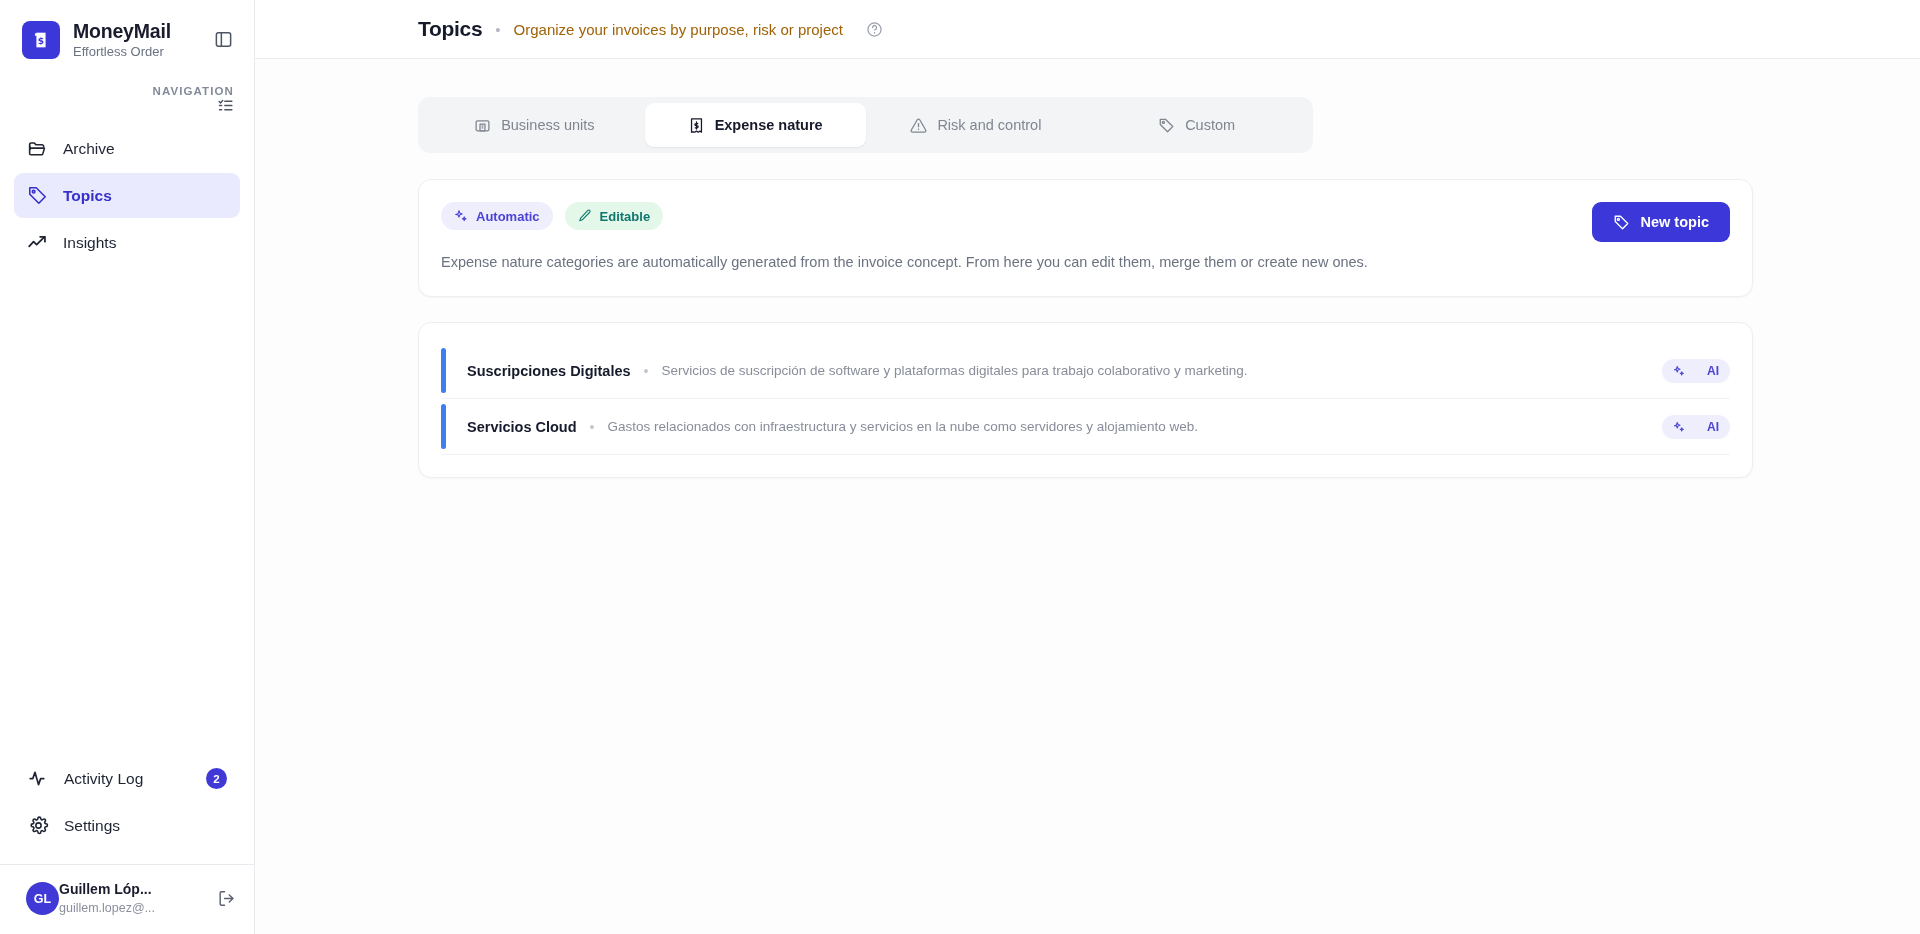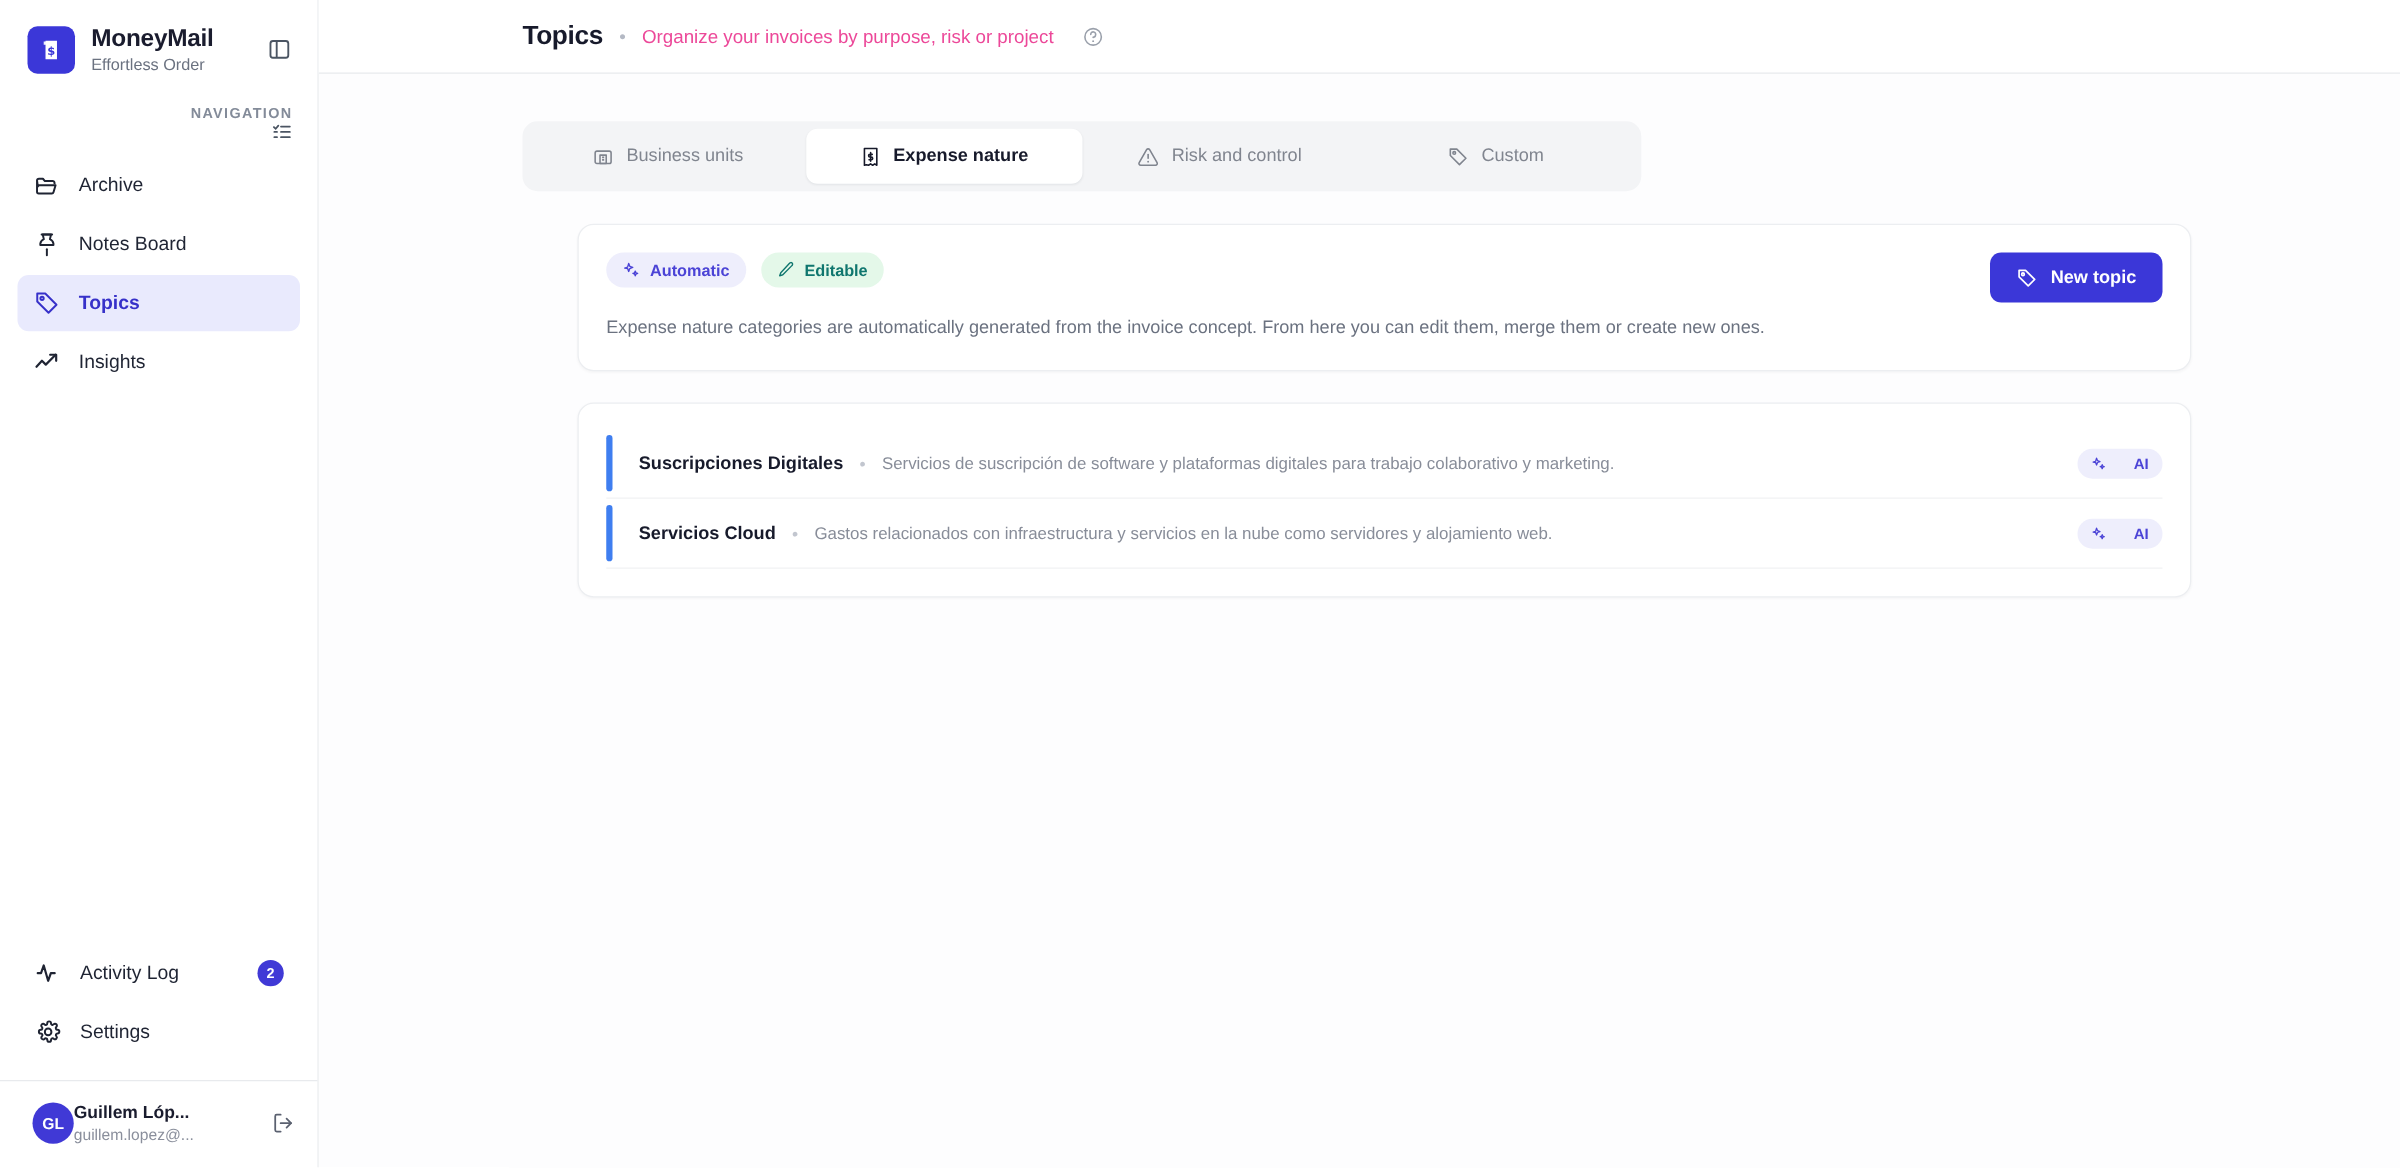--- a/index.html
+++ b/index.html
@@ -89,21 +89,21 @@
   .topbar {
     height:59px; flex:0 0 59px;
     border-bottom:1px solid #e8eaed;
     background:#ffffff;
     display:flex; align-items:center;
     padding:0 34px 0 163px;
     gap:13px;
   }
   .page-title { font-size:21px; font-weight:700; color:#171a2b; letter-spacing:-.3px; }
   .title-dot { color:#b4b9c4; font-size:15px; }
-  .page-sub { font-size:15px; color:#ec4899; }
+  .page-sub { font-size:15px; color:#a16207; }
   .help-icon { color:#9aa0ab; display:flex; margin-left:10px; cursor:pointer; }
 
   .content { flex:1; overflow:auto; padding:38px 0 0 0; }
   .content-inner { width:1335px; margin-left:163px; }
 
   
   .tabbar {
     background:#f3f4f6; border-radius:12px;
     padding:6px; display:flex; gap:0; width:895px;
   }
@@ -118,21 +118,20 @@
     background:#ffffff; color:#171a2b; font-weight:700;
     box-shadow:0 1px 2px rgba(16,24,40,.07);
   }
 
   
   .card {
     background:#ffffff;
     border:1px solid #eceef1;
     border-radius:13px;
     box-shadow:0 1px 2px rgba(16,24,40,.03);
-    margin-left:44px;
   }
   .card-info { margin-top:26px; padding:22px 22px 26px 22px; position:relative; }
   .chips { display:flex; gap:12px; align-items:center; }
   .chip {
     display:inline-flex; align-items:center; gap:8px;
     height:28px; padding:0 13px; border-radius:14px;
     font-size:13px; font-weight:700;
   }
   .chip-auto { background:#eeeefc; color:#4b43d6; }
   .chip-edit { background:#e4f8e9; color:#0f766e; }
@@ -220,30 +219,20 @@
       <div class="nav-item">
         <span class="ico">
           <svg width="21" height="21" viewBox="0 0 24 24" fill="none" stroke="currentColor" stroke-width="1.8" stroke-linejoin="round">
             <path d="M3 7.5a1.8 1.8 0 011.8-1.8h3.6l1.8 2.1h6.9A1.8 1.8 0 0119 9.6v1.1"></path>
             <path d="M3 7.5v10.2a1.5 1.5 0 001.5 1.5h12.1a1.5 1.5 0 001.45-1.1l1.9-6.5H5.2a1.5 1.5 0 00-1.45 1.1z"></path>
           </svg>
         </span>
         <span>Archive</span>
       </div>
 
-      <div class="nav-item">
-        <span class="ico">
-          <svg width="21" height="21" viewBox="0 0 24 24" fill="none" stroke="currentColor" stroke-width="1.8" stroke-linecap="round" stroke-linejoin="round">
-            <line x1="12" y1="16.5" x2="12" y2="22"></line>
-            <path d="M8.2 3h7.6l-1 4.2c1.7.8 2.9 2.2 3.2 4.1v1.2H6v-1.2c.3-1.9 1.5-3.3 3.2-4.1z"></path>
-            <line x1="7.2" y1="3" x2="16.8" y2="3"></line>
-          </svg>
-        </span>
-        <span>Notes Board</span>
-      </div>
 
       <div class="nav-item active">
         <span class="ico">
           <svg width="21" height="21" viewBox="0 0 24 24" fill="none" stroke="currentColor" stroke-width="1.8" stroke-linejoin="round">
             <path d="M3.2 3.2h7.3l10.3 10.3-7.3 7.3L3.2 10.5z"></path>
             <circle cx="7.6" cy="7.6" r="1.5"></circle>
           </svg>
         </span>
         <span>Topics</span>
       </div>

